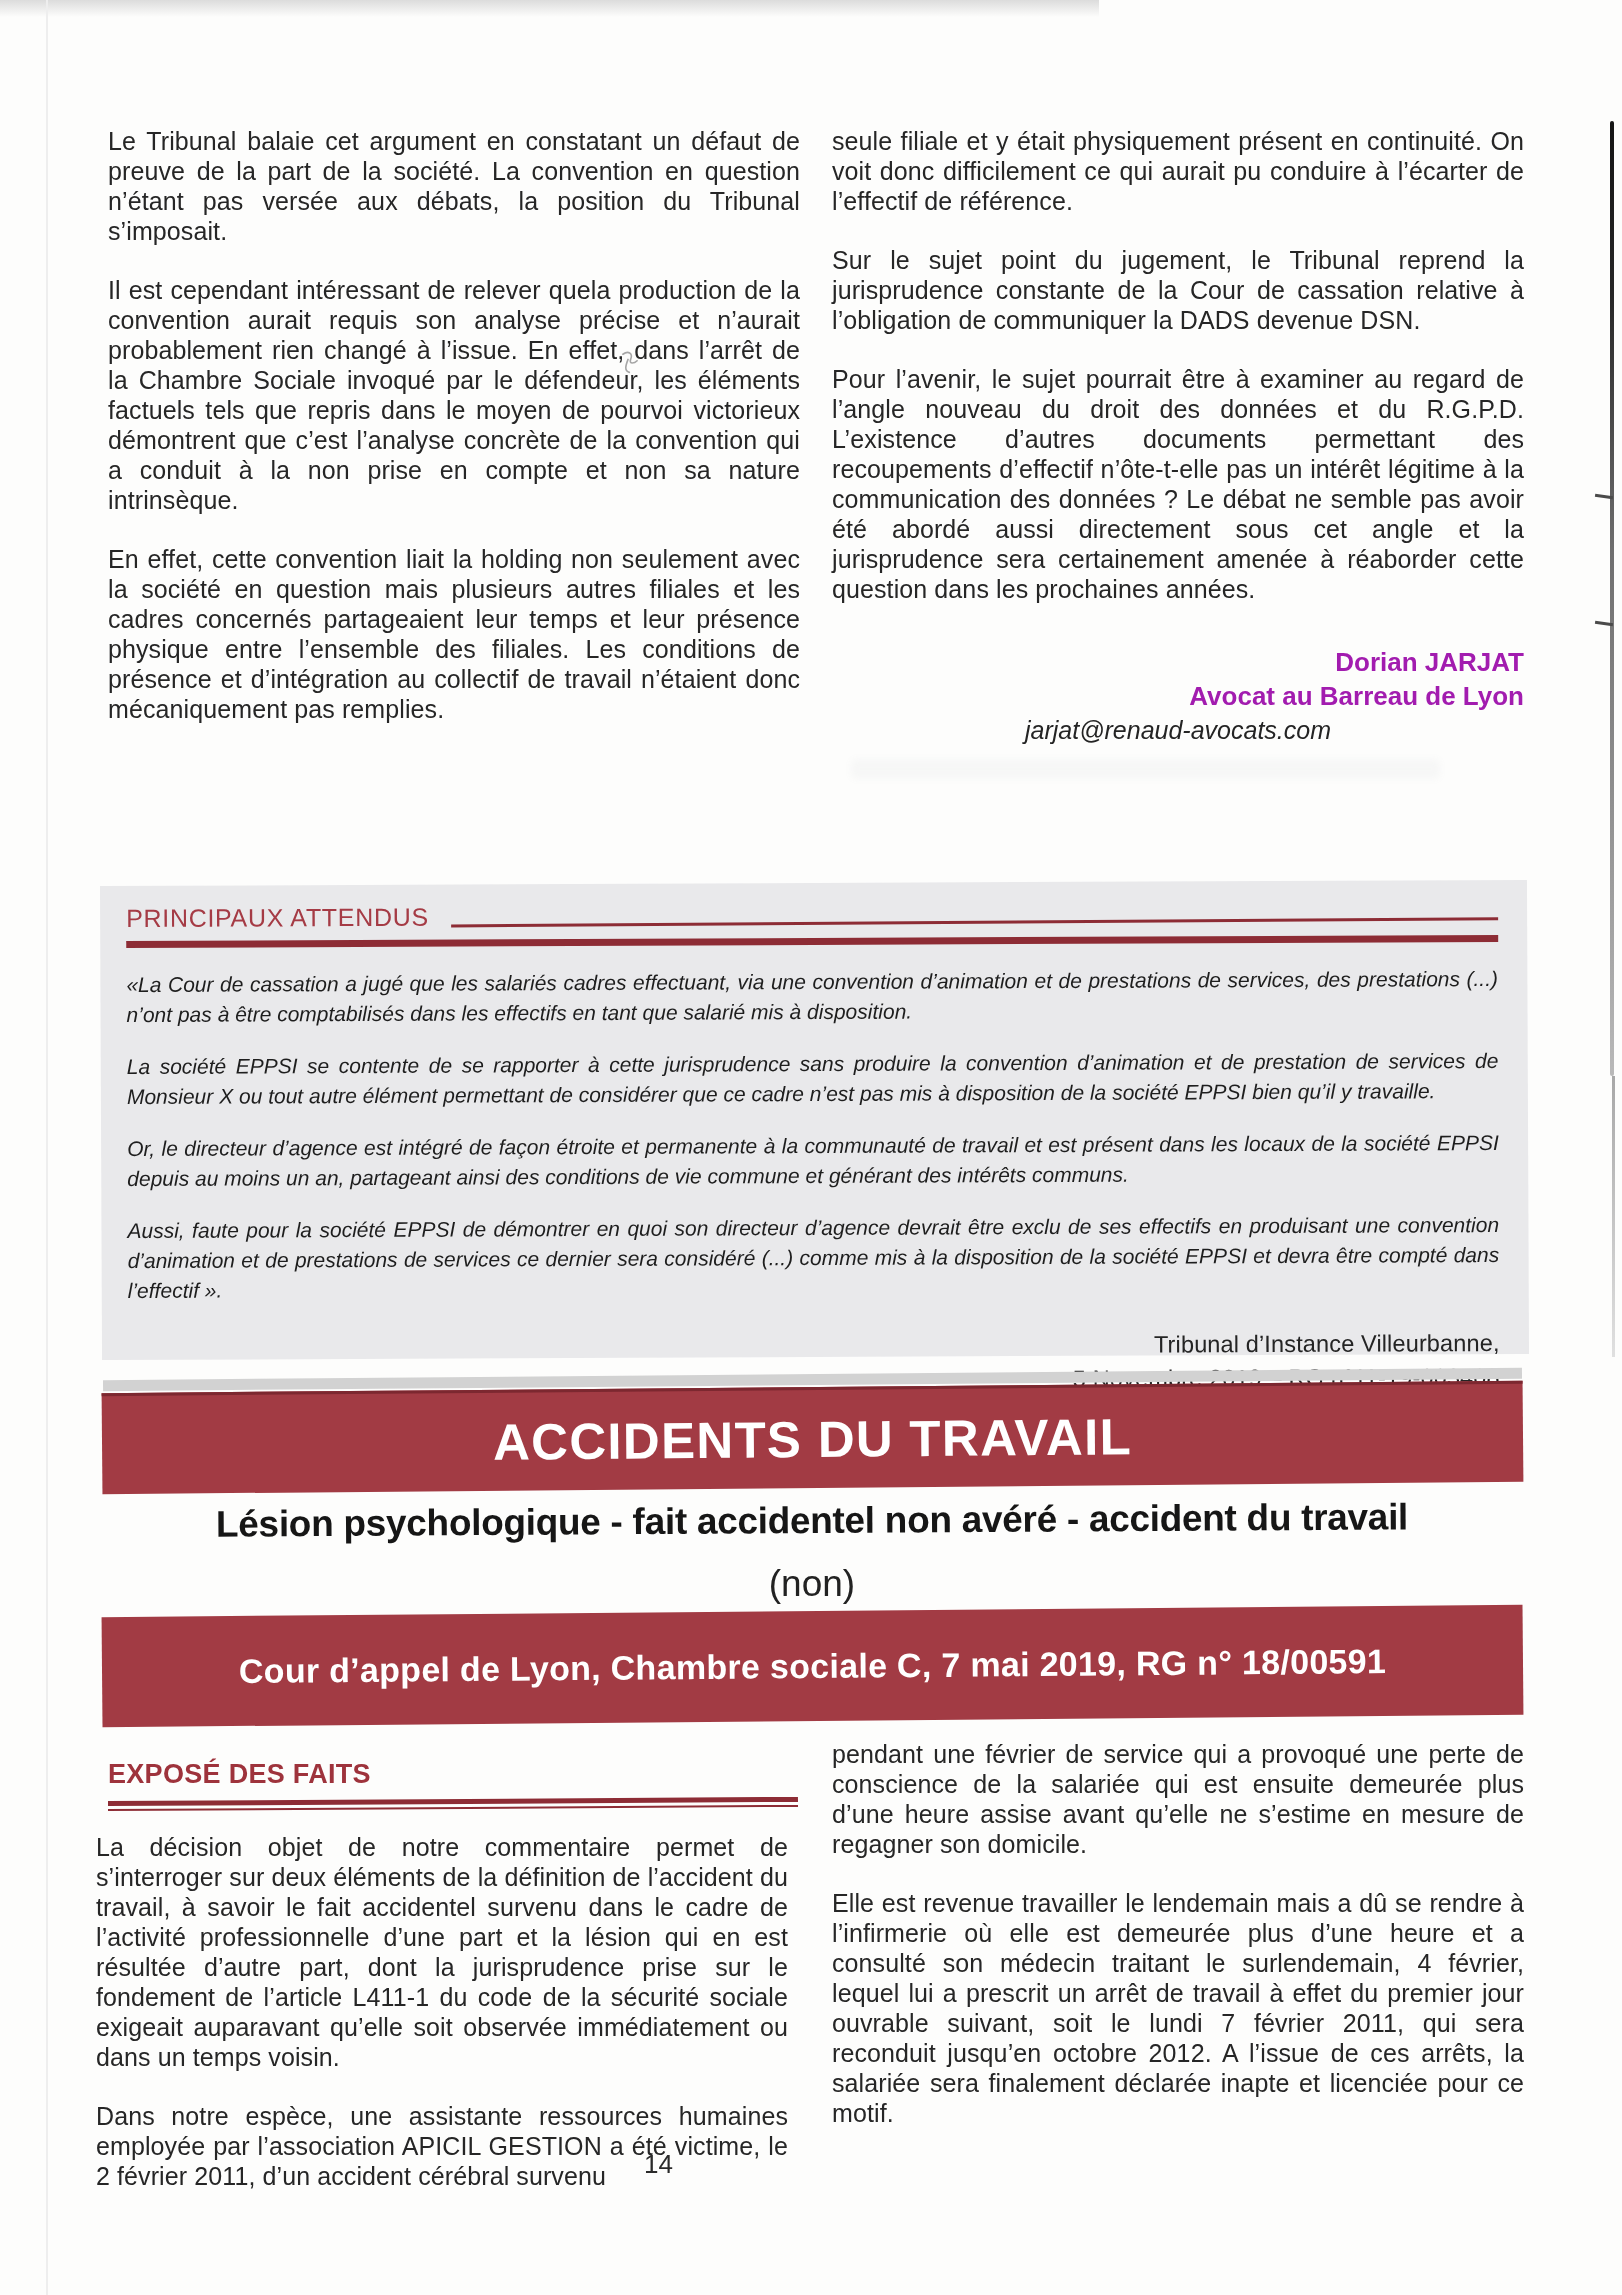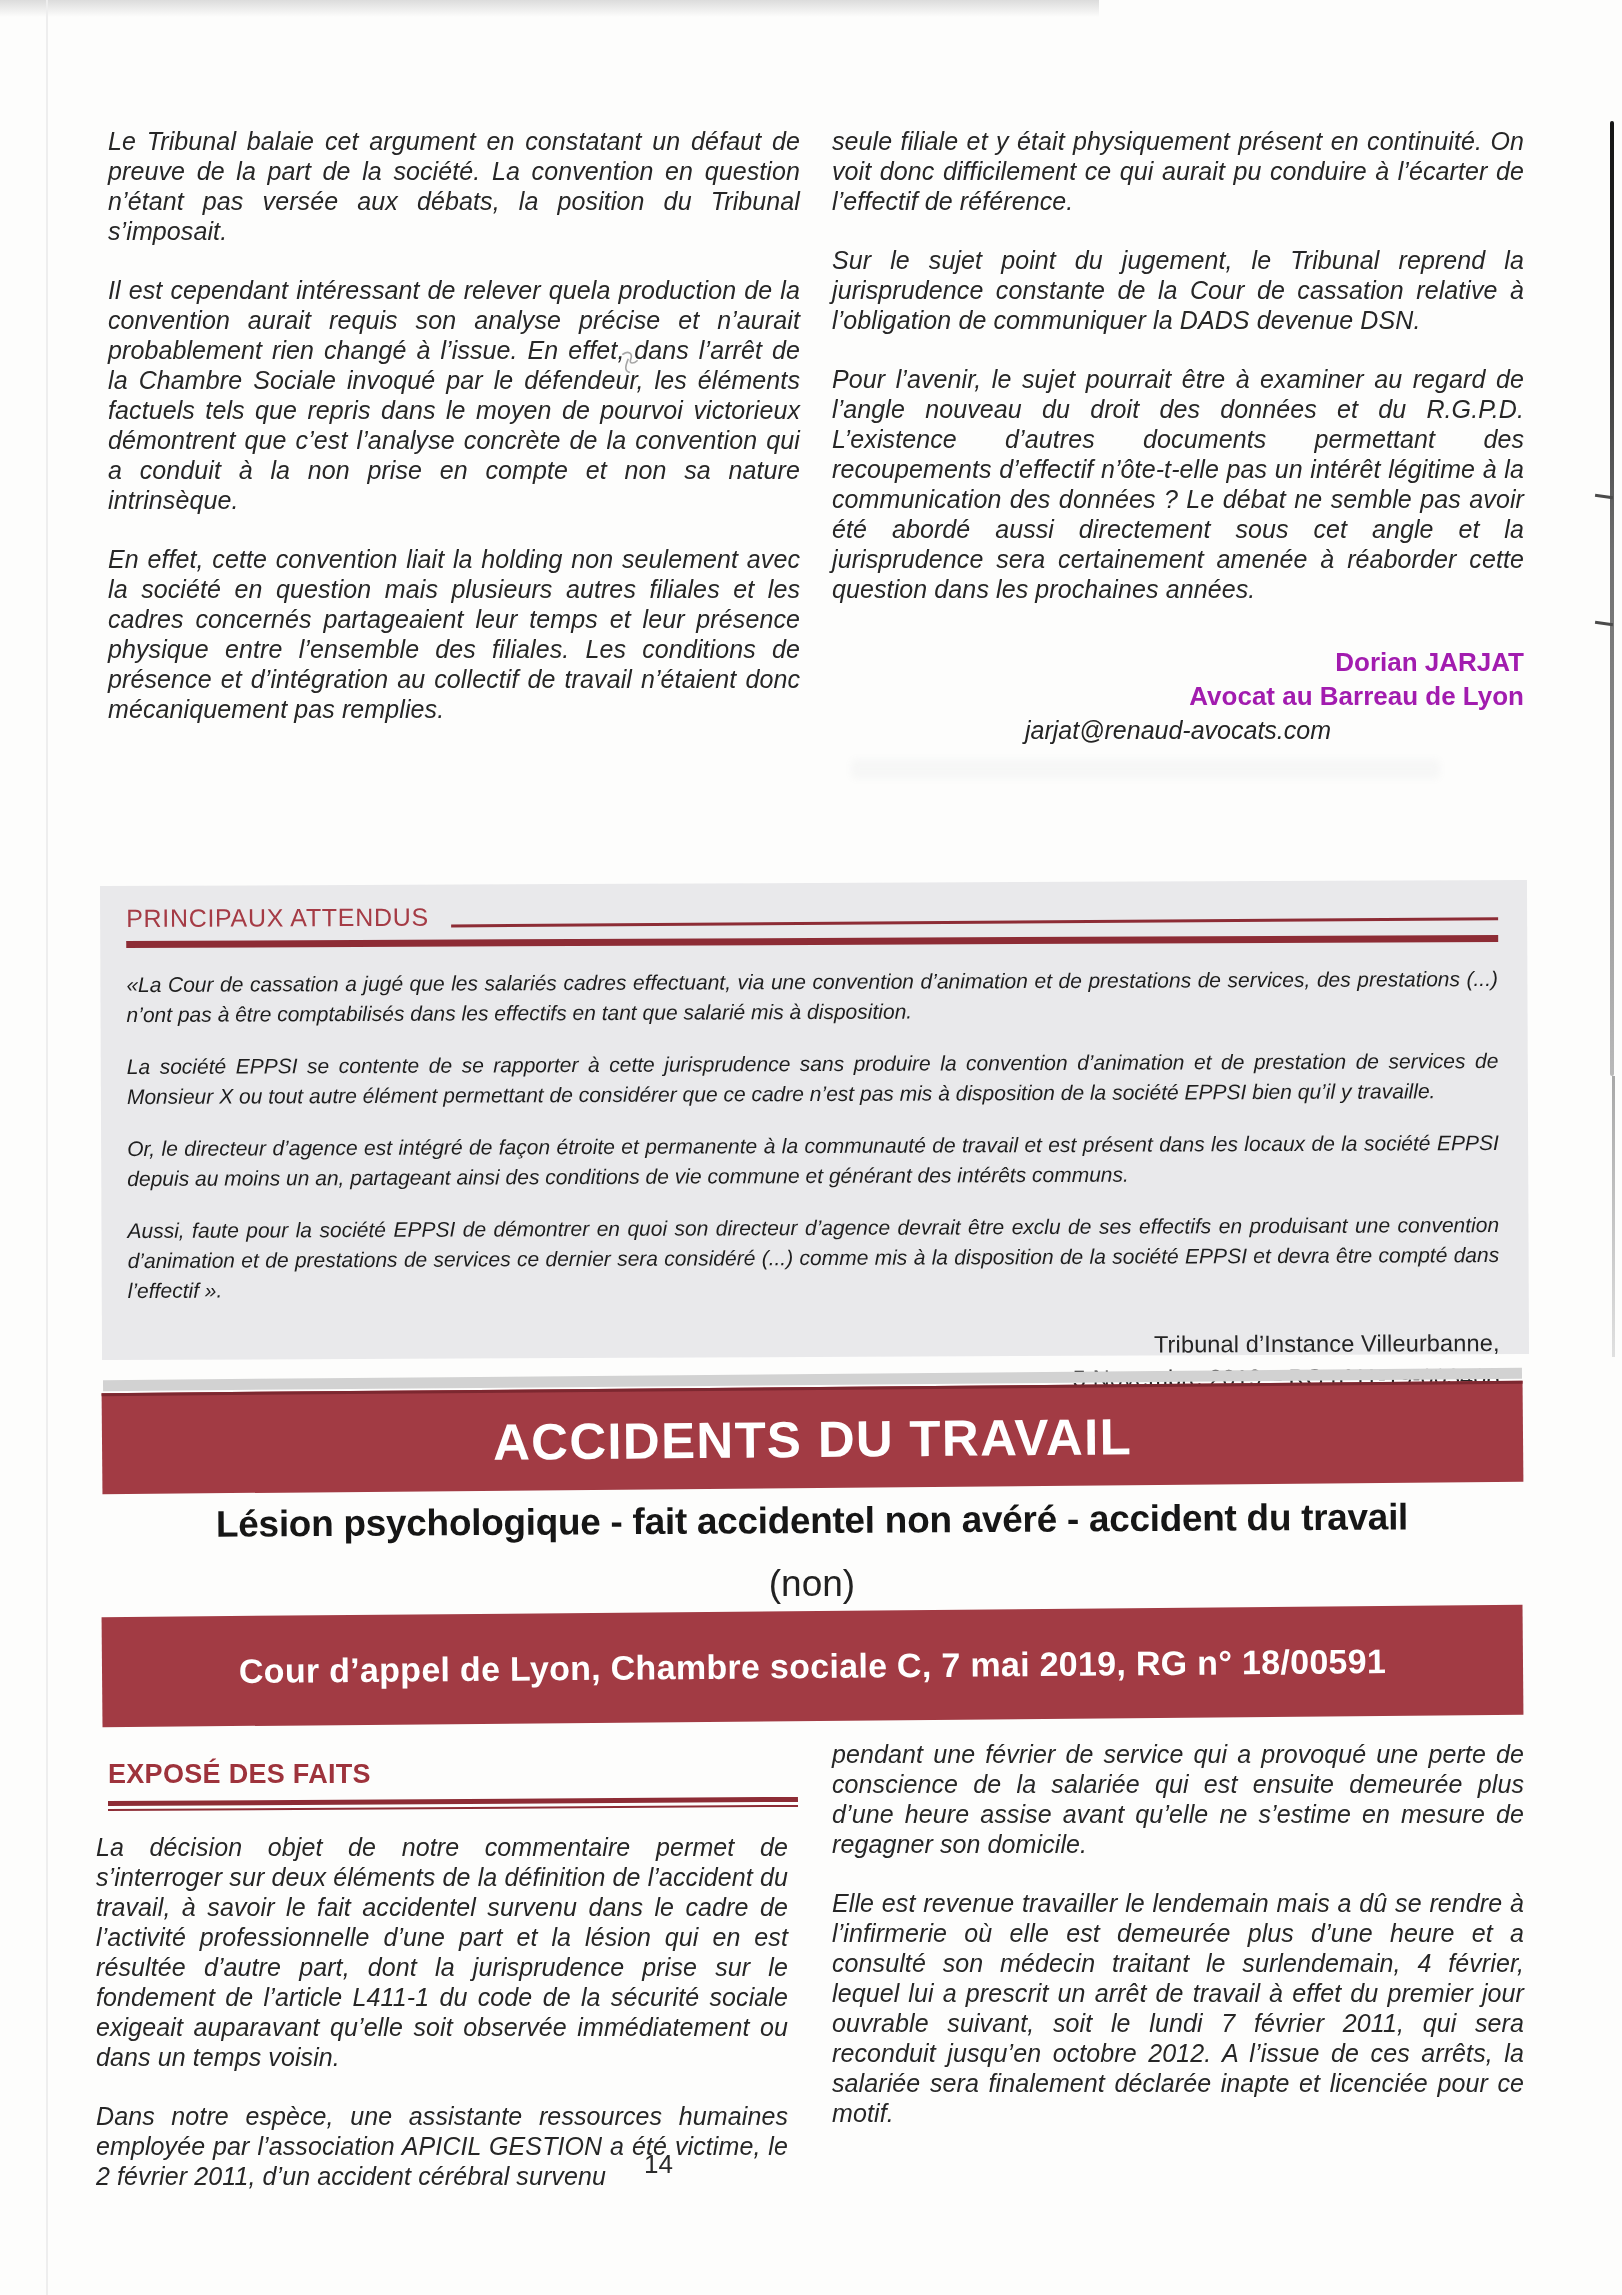--- a/index.html
+++ b/index.html
@@ -19,21 +19,21 @@
     background:linear-gradient(#151515 0%,#262626 18%,#6f6f6f 45%,#8b8b8b 68%,#b9b9b9 100%);
     border-radius:2px;}
   .artifact-right-fade{position:absolute;left:1612px;top:1076px;width:2.6px;height:281px;
     background:linear-gradient(#a8a8a8,#e0e0e0);}
   .artifact-tick{position:absolute;left:1595px;width:18.3px;height:2.6px;background:#4a4a4a;transform:rotate(8deg);}
   .ghost{position:absolute;background:#8f98a0;opacity:.055;filter:blur(3.9px);border-radius:5.2px;}
   .pen-mark{position:absolute;left:619px;top:349px;width:22px;height:26px;opacity:.75;}
   
   .bodycol{position:absolute;width:692px;font-size:25px;line-height:30px;
     text-align:justify;color:#262626;letter-spacing:0.1px;}
-  .bodycol p{margin:0 0 29px 0;font-style:italic;}
+  .bodycol p{margin:0 0 29px 0;}
   .col-left-a{left:108px;top:126px;}
   .col-right-a{left:832px;top:126px;}
   .signature{position:absolute;left:832px;top:645px;width:692px;text-align:right;line-height:34px;}
   .sig-name,.sig-title{font-weight:bold;font-size:26px;color:#a21caf;}
   .sig-email{font-style:italic;font-size:25px;color:#242424;text-align:center;}
   
   .attendus{position:absolute;left:101px;top:883px;width:1427px;height:474px;
     background:#e9e9eb;box-sizing:border-box;padding:18.3px 29.4px 13px 26px;
     transform:rotate(-0.25deg);}
   .att-header{display:flex;align-items:center;gap:22px;}

